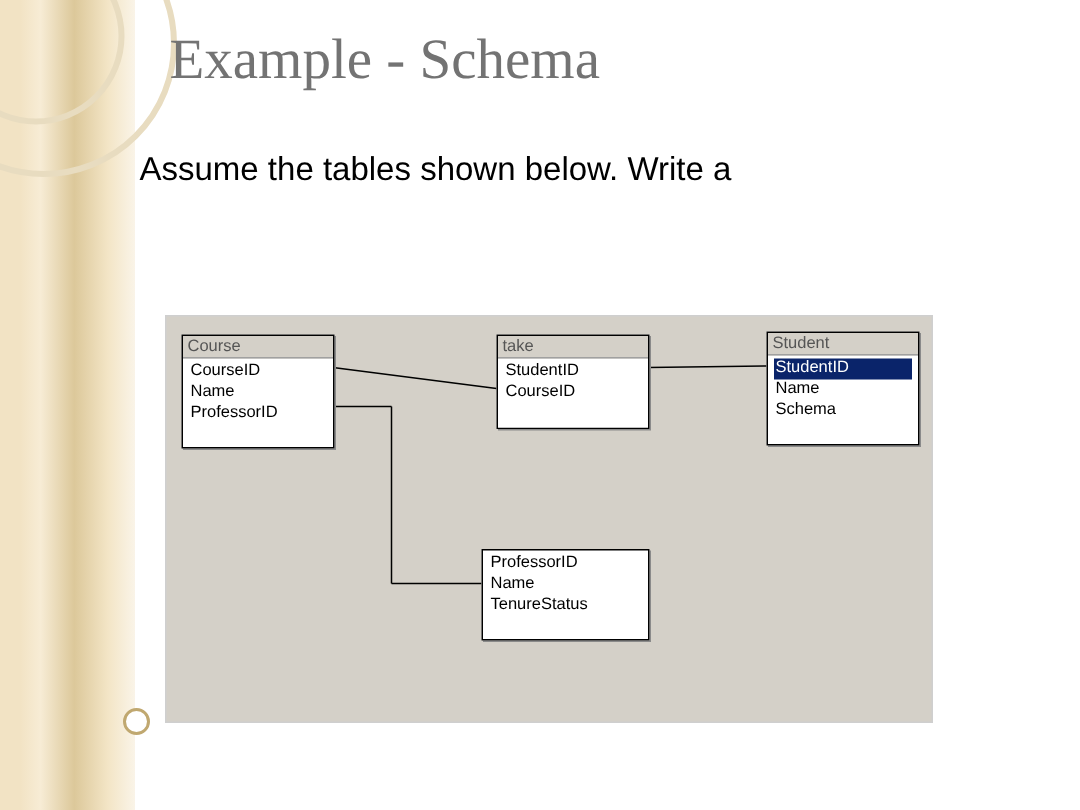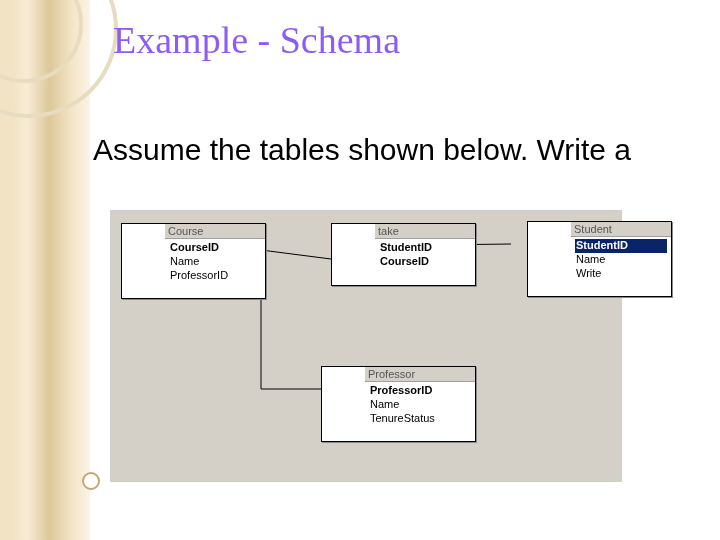--- a/index.html
+++ b/index.html
@@ -56,31 +56,31 @@
     background: #fff;
   }
 
   
   .title {
     position: absolute;
     left: 113px;
     top: 18px;
     font-family: Georgia, 'Times New Roman', serif;
     font-size: 38px;
-    color: #8b5cf6;
+    color: #737373;
     font-weight: normal;
   }
 
   
   .body-text {
     position: absolute;
     left: 93px;
-    top: 132px;
+    top: 100px;
     width: 560px;
-    font-size: 30px;
+    font-size: 22px;
     color: #000;
     line-height: 1.22;
   }
   .body-text .cont {
     padding-left: 22px;
     display: block;
   }
 
   
   .schema-area {
@@ -94,49 +94,48 @@
   }
 
   .table-box {
     position: absolute;
     background: #ffffff;
     border: 1px solid #000;
     box-shadow: 1px 1px 0 #8a8a8a;
     font-family: Tahoma, Verdana, Arial, sans-serif;
     font-size: 11px;
     min-width: 90px;
-    padding-left: 43px;
   }
   .table-box .tb-title {
     background: #d4d0c8;
     color: #555;
     padding: 1px 3px 1px 3px;
     border-bottom: 1px solid #a0a0a0;
     font-size: 11px;
   }
   .table-box .tb-body {
     padding: 2px 4px 4px 4px;
   }
   .table-box .fld {
     padding: 0 1px;
     line-height: 1.25;
     white-space: nowrap;
   }
   .table-box .pk {
-    font-weight: bold;
+    font-weight: normal;
   }
   .table-box .fld.sel {
     background: #0a246a;
     color: #ffffff;
   }
 
   
   #tb-course    { left: 10px;  top: 12px;  width: 100px; }
   #tb-takes     { left: 220px; top: 12px;  width: 100px; }
-  #tb-student   { left: 400px; top: 10px;  width: 100px; margin-left: 16px; }
+  #tb-student   { left: 400px; top: 10px;  width: 100px; }
   #tb-professor { left: 210px; top: 155px; width: 110px; }
 
   
   .table-box::after{
     content:"";
     display:block;
     height:12px;
     background:#fff;
   }
 
@@ -194,26 +193,25 @@
       <div class="fld pk">StudentID</div>
       <div class="fld pk">CourseID</div>
     </div>
   </div>
 
   <div id="tb-student" class="table-box">
     <div class="tb-title">Student</div>
     <div class="tb-body">
       <div class="fld pk sel">StudentID</div>
       <div class="fld">Name</div>
-      <div class="fld">Write</div>
+      <div class="fld">Schema</div>
     </div>
   </div>
 
   <div id="tb-professor" class="table-box">
-    <div class="tb-title">Professor</div>
     <div class="tb-body">
       <div class="fld pk">ProfessorID</div>
       <div class="fld">Name</div>
       <div class="fld">TenureStatus</div>
     </div>
   </div>
 
 </div>
 
 </body></html>

